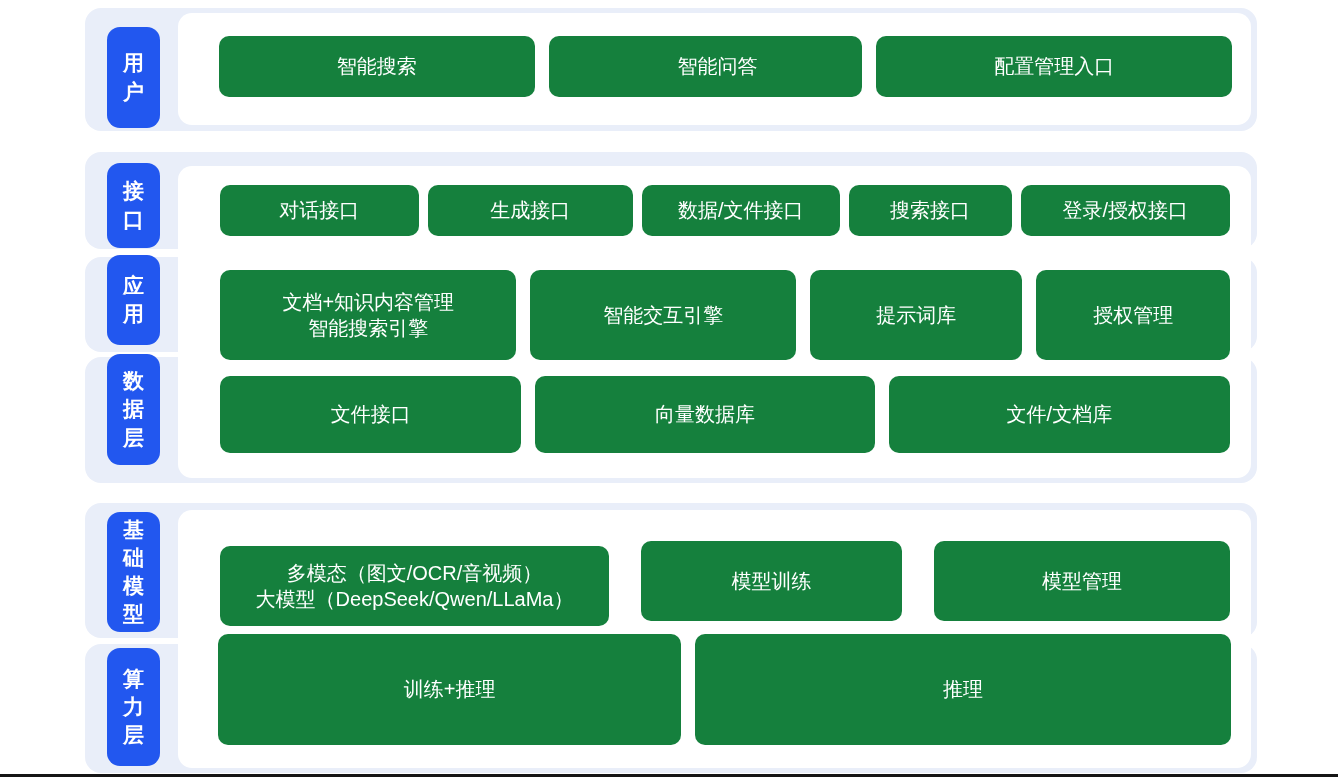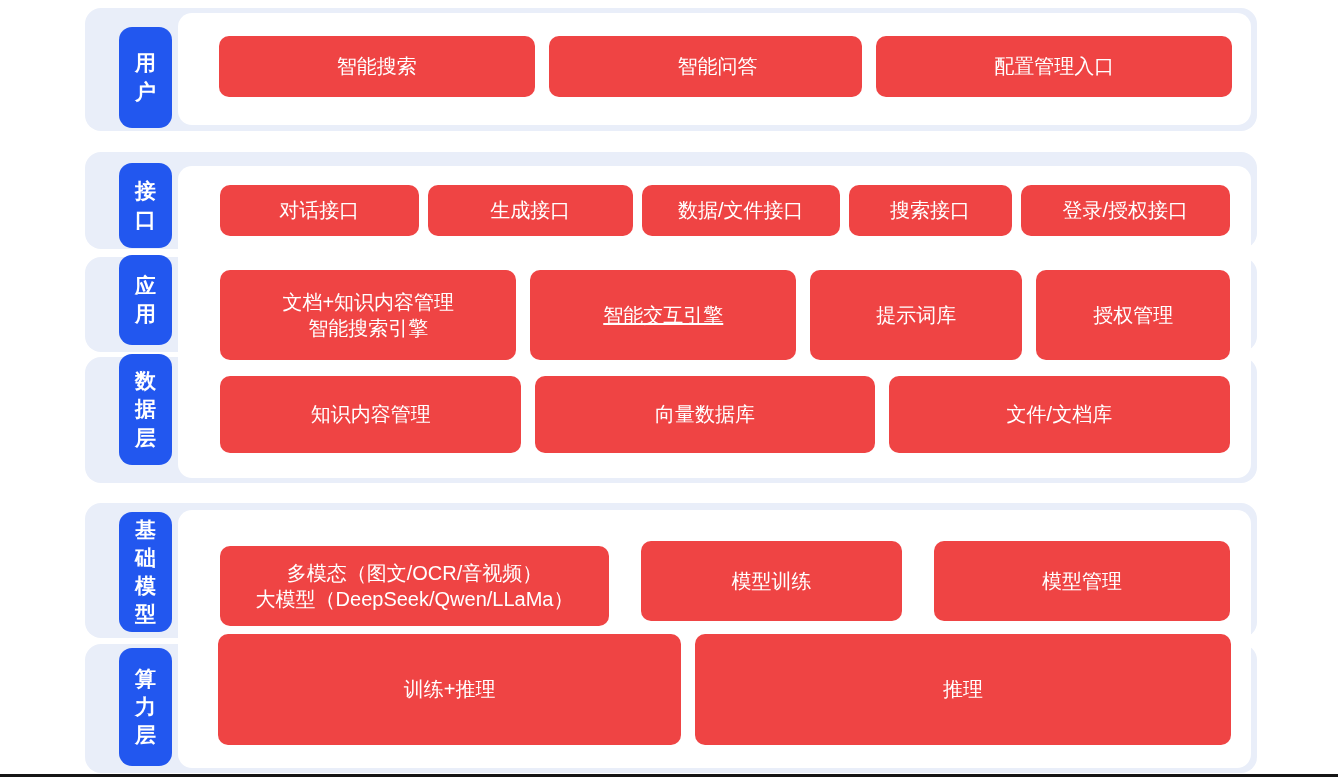--- a/index.html
+++ b/index.html
@@ -17,32 +17,32 @@
 
   
   .panel { position:absolute; left:178px; width:1073px; background:#ffffff; border-radius:14px; }
   .panel-1 { top:13px;  height:112px; }
   .panel-2 { top:166px; height:312px; }
   .panel-3 { top:510px; height:258px; }
 
   
   .layer-label { position:absolute; left:107px; width:53px; background:#2257ef; border-radius:13px;
                  color:#ffffff; display:flex; align-items:center; justify-content:center;
-                 font-weight:bold; font-size:21px; text-align:center;margin-left:12px; }
+                 font-weight:bold; font-size:21px; text-align:center; }
   .layer-label > span { display:inline-block; width:1.05em; word-break:break-all; line-height:1.34; }
   .label-user       { top:27px;  height:101px; }
   .label-interface  { top:163px; height:85px;  }
   .label-app        { top:255px; height:90px;  }
   .label-data       { top:354px; height:111px; }
   .label-foundation { top:512px; height:120px; }
   .label-compute    { top:648px; height:118px; }
 
   
   .row { position:absolute; display:flex; }
-  .box { background:#ef4444; border-radius:10px; color:#ffffff; display:flex; align-items:center;
+  .box { background:#15803d; border-radius:10px; color:#ffffff; display:flex; align-items:center;
          justify-content:center; text-align:center; font-size:20px; line-height:1.32;
          white-space:pre-line; padding:0 8px; box-sizing:border-box; }
 
   .p1-row1 { left:41px; right:19px; top:23px;  height:61px;  gap:14px; }
   .p2-row1 { left:42px; right:21px; top:19px;  height:51px;  gap:9px;  }
   .p2-row2 { left:42px; right:21px; top:104px; height:90px;  gap:14px; }
   .p2-row3 { left:42px; right:21px; top:210px; height:77px;  gap:14px; }
   .p3-row1 { left:42px; right:21px; top:26px;  height:90px;  gap:32px; }
   .p3-row2 { left:40px; right:20px; top:124px; height:111px; gap:14px; }
   .box-short { height:80px; align-self:center; }
@@ -93,26 +93,26 @@
     <div class="row p2-row1">
       <div class="box" style="flex:204 1 0;">对话接口</div>
       <div class="box" style="flex:211 1 0;">生成接口</div>
       <div class="box" style="flex:203 1 0;">数据/文件接口</div>
       <div class="box" style="flex:164 1 0;">搜索接口</div>
       <div class="box" style="flex:216 1 0;">登录/授权接口</div>
     </div>
     <div class="row p2-row2">
       <div class="box" style="flex:300 1 0;">文档+知识内容管理
 智能搜索引擎</div>
-      <div class="box" style="flex:267 1 0;text-decoration:underline;">智能交互引擎</div>
+      <div class="box" style="flex:267 1 0;">智能交互引擎</div>
       <div class="box" style="flex:210 1 0;">提示词库</div>
       <div class="box" style="flex:190 1 0;">授权管理</div>
     </div>
     <div class="row p2-row3">
-      <div class="box" style="flex:300 1 0;">知识内容管理</div>
+      <div class="box" style="flex:300 1 0;">文件接口</div>
       <div class="box" style="flex:340 1 0;">向量数据库</div>
       <div class="box" style="flex:342 1 0;">文件/文档库</div>
     </div>
   </div>
 
   <div class="panel panel-3">
     <div class="row p3-row1">
       <div class="box" style="flex:393 1 0;margin-top:10px;">多模态（图文/OCR/音视频）
 大模型（DeepSeek/Qwen/LLaMa）</div>
       <div class="box box-short" style="flex:258 1 0;">模型训练</div>

